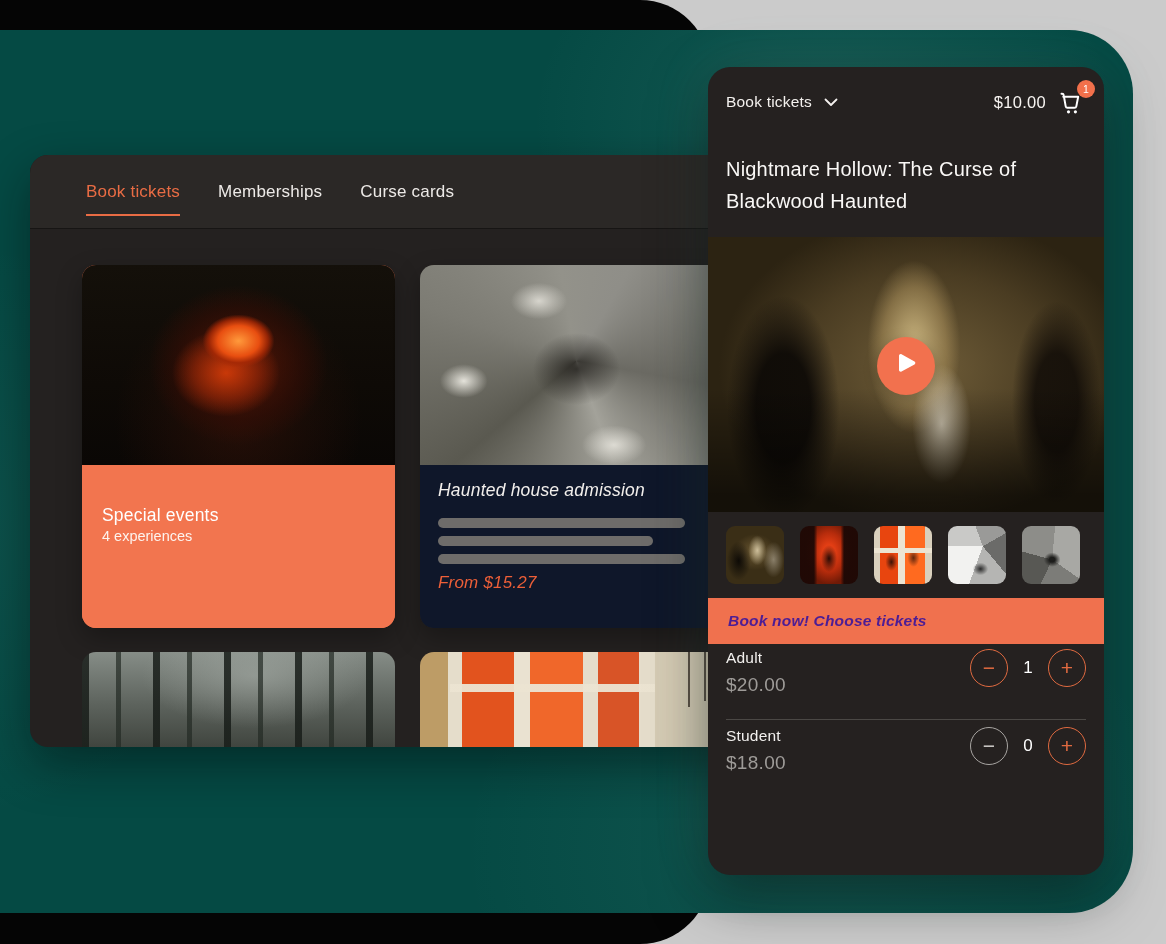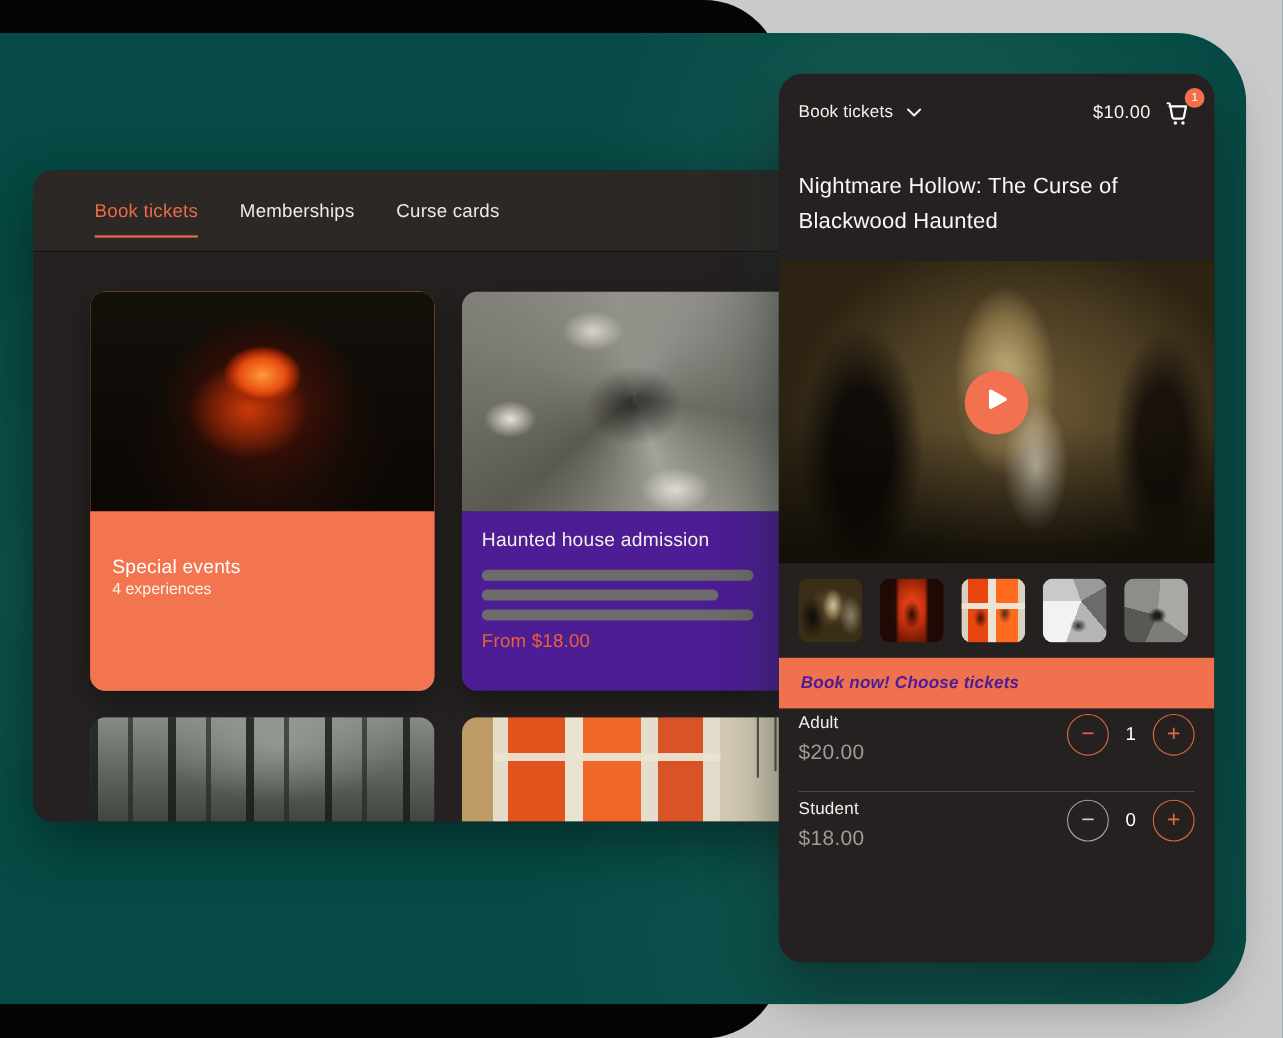--- a/index.html
+++ b/index.html
@@ -30,21 +30,21 @@
   .tab.active::after{content:"";position:absolute;left:0;right:0;bottom:-14px;height:2px;background:#E96C44;}
 
   .card{position:absolute;width:313px;height:363px;border-radius:14px;overflow:hidden;
     box-shadow:0 10px 26px rgba(0,0,0,0.30);}
   .card .card-img{position:absolute;left:0;top:0;width:100%;height:200px;}
   .card-special{left:52px;top:110px;background:#F2754F;}
   .card-special .card-body{position:absolute;left:0;top:200px;right:0;bottom:0;background:#F2754F;padding:40px 20px;}
   .card-title{font-size:17.5px;color:#FFFFFF;letter-spacing:0.2px;font-weight:400;}
   .card-sub{font-size:14.5px;color:#FDF3EE;margin-top:2px;}
   .card-haunted{left:390px;top:110px;background:#2A2523;}
-  .card-haunted .card-body{position:absolute;left:0;top:200px;right:0;bottom:0;background:#4c1d95;}
+  .card-haunted .card-body{position:absolute;left:0;top:200px;right:0;bottom:0;background:#0f172a;font-style:italic;}
   .haunted-title{position:absolute;left:18px;top:15px;font-size:17.5px;color:#F2EFEC;letter-spacing:0.2px;}
   .skel{position:absolute;left:18px;height:10px;border-radius:5px;background:#6E6C6A;}
   .skel.s1{top:53px;width:247px;}
   .skel.s2{top:71px;width:215px;}
   .skel.s3{top:89px;width:247px;}
   .haunted-price{position:absolute;left:18px;top:108px;font-size:17px;color:#ED5F38;letter-spacing:0.2px;}
 
   .strip-img{position:absolute;width:313px;height:95px;border-radius:14px 14px 0 0;overflow:hidden;}
   .strip-forest{left:52px;top:497px;}
   .strip-windows{left:390px;top:497px;}
@@ -163,21 +163,21 @@
       </div>
     </div>
 
     <div class="card card-haunted">
       <div class="card-img img-staircase"></div>
       <div class="card-body">
         <div class="haunted-title">Haunted house admission</div>
         <div class="skel s1"></div>
         <div class="skel s2"></div>
         <div class="skel s3"></div>
-        <div class="haunted-price">From $18.00</div>
+        <div class="haunted-price">From $15.27</div>
       </div>
     </div>
 
     <div class="strip-img strip-forest img-forest"></div>
     <div class="strip-img strip-windows img-windows"></div>
   </div>
 
   <div class="mobile-panel">
     <div class="m-header">
       <div class="dropdown">

